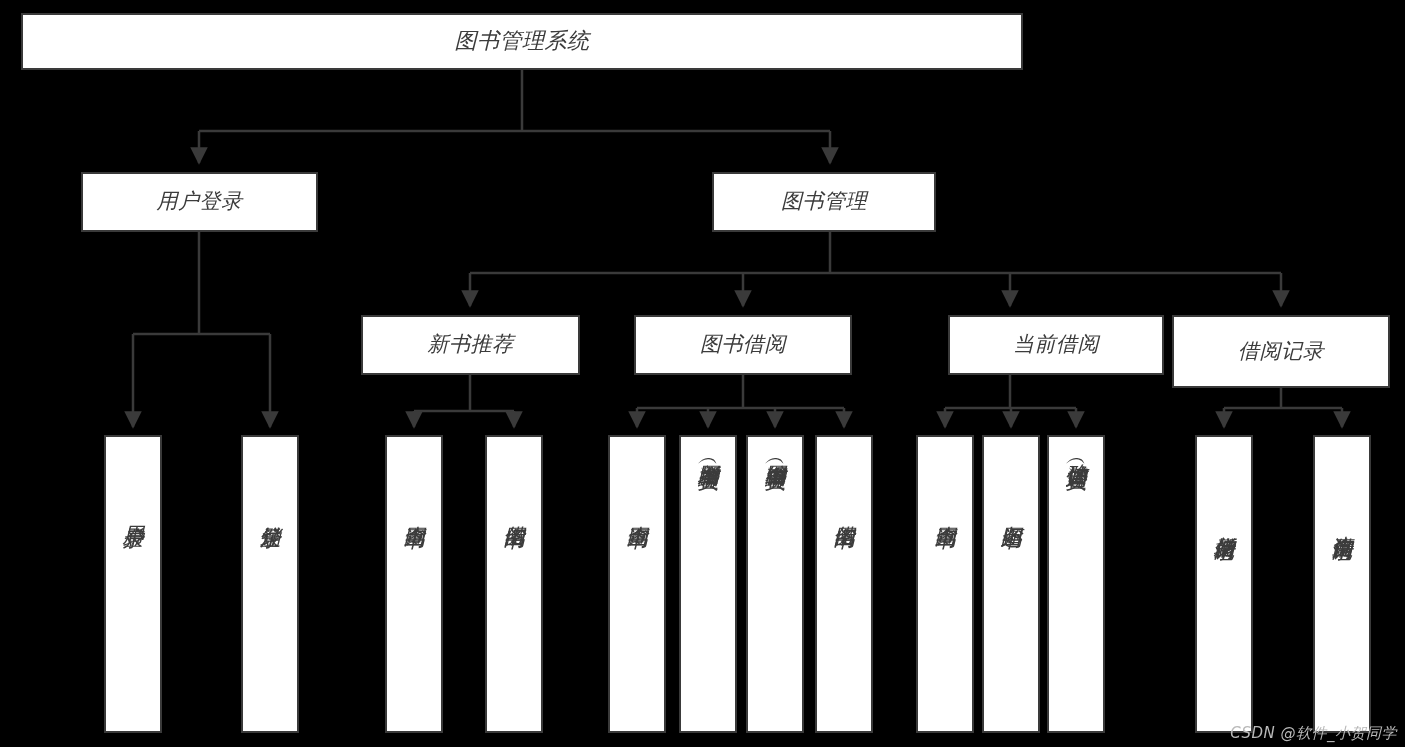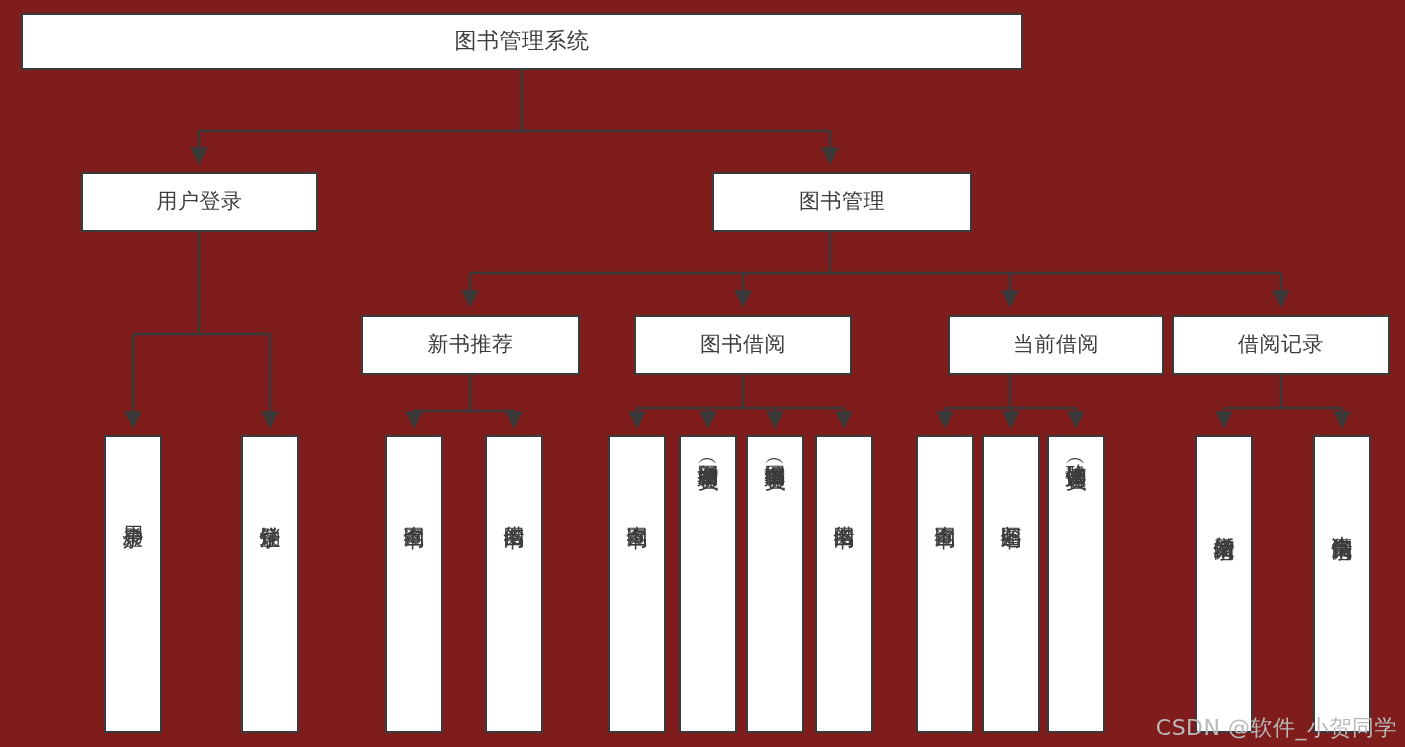--- a/index.html
+++ b/index.html
@@ -8,22 +8,23 @@
     padding: 0;
     background: #ffffff;
   }
   body {
     font-family: "DejaVu Sans", "Liberation Sans", sans-serif;
   }
   #diagram-root {
     position: relative;
     width: 1405px;
     height: 747px;
-    background: #7f1d1d;
+    background: #000000;
     overflow: hidden;
+    font-style: italic;
   }
   #edges-layer {
     position: absolute;
     left: 0;
     top: 0;
     width: 1405px;
     height: 747px;
     pointer-events: none;
   }
   .node {
@@ -71,21 +72,21 @@
   .node.v.mid2 .node-label {
     margin-top: 78px;
   }
   .node.v.top .node-label {
     margin-top: 6px;
   }
   #watermark {
     position: absolute;
     right: 8px;
     bottom: 4px;
-    font-size: 22px;
+    font-size: 15px;
     color: #b9b9b9;
     letter-spacing: 0.5px;
     white-space: nowrap;
     user-select: none;
   }
 </style>
 </head>
 <body>
 
 <div id="diagram-root">
@@ -141,34 +142,34 @@
     </g>
   </svg>
 
   <div class="node h root" style="left:21px; top:13px; width:1002px; height:57px;">
     <span class="node-label">图书管理系统</span>
   </div>
 
   <div class="node h" style="left:81px; top:172px; width:237px; height:60px;">
     <span class="node-label">用户登录</span>
   </div>
-  <div class="node h" style="left:712px; top:172px; width:260px; height:60px;">
+  <div class="node h" style="left:712px; top:172px; width:224px; height:60px;">
     <span class="node-label">图书管理</span>
   </div>
 
   <div class="node h" style="left:634px; top:315px; width:218px; height:60px;">
     <span class="node-label">图书借阅</span>
   </div>
   <div class="node h" style="left:361px; top:315px; width:219px; height:60px;">
     <span class="node-label">新书推荐</span>
   </div>
   <div class="node h" style="left:948px; top:315px; width:216px; height:60px;">
     <span class="node-label">当前借阅</span>
   </div>
-  <div class="node h" style="left:1172px; top:315px; width:218px; height:60px;">
+  <div class="node h" style="left:1172px; top:315px; width:218px; height:73px;">
     <span class="node-label">借阅记录</span>
   </div>
 
   <div class="node v mid" style="left:104px; top:435px; width:58px; height:298px;">
     <span class="node-label">用户登录</span>
   </div>
   <div class="node v mid" style="left:241px; top:435px; width:58px; height:298px;">
     <span class="node-label">注销登录</span>
   </div>
 

